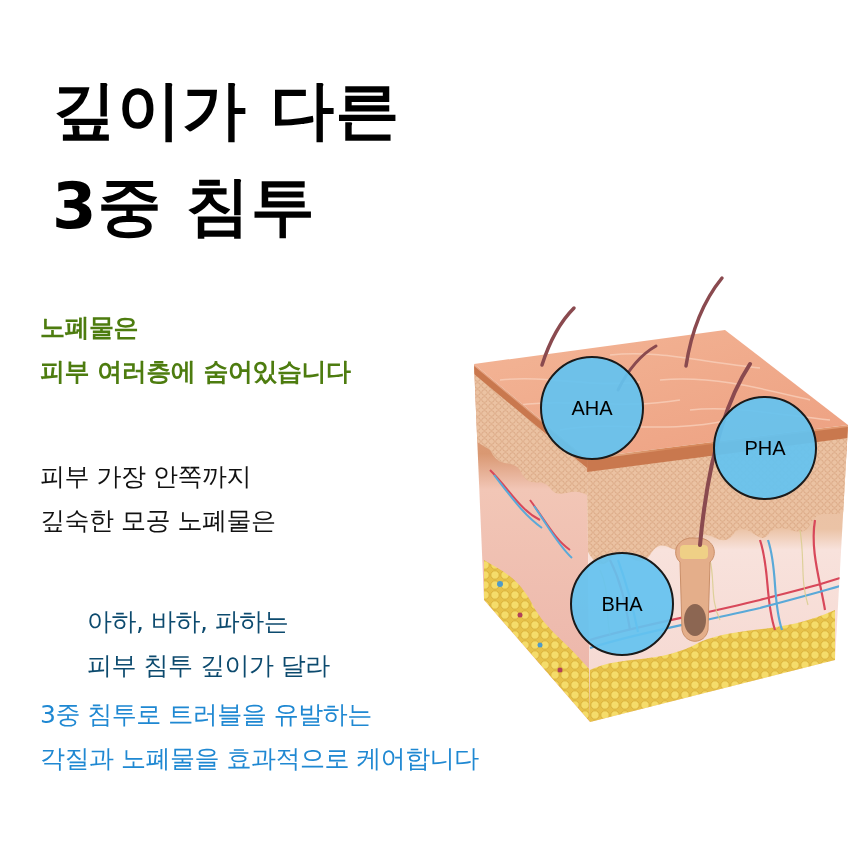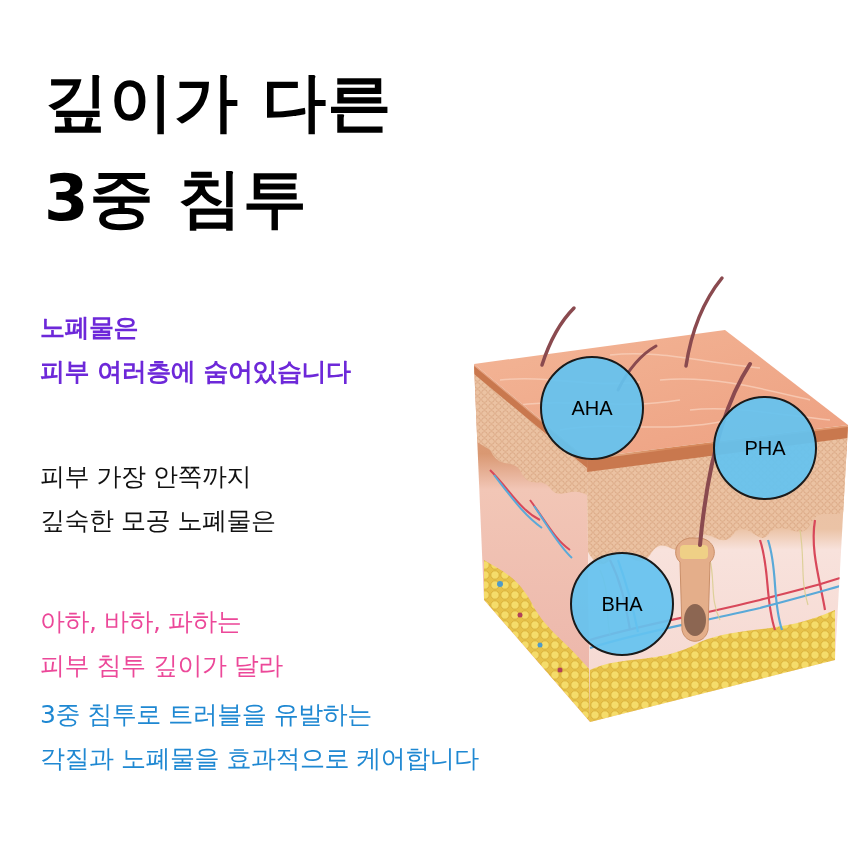--- a/index.html
+++ b/index.html
@@ -11,42 +11,42 @@
       width: 860px;
       height: 844px;
       position: relative;
       overflow: hidden;
       font-family: "DejaVu Sans", "Liberation Sans", sans-serif;
     }
     .headline {
       position: absolute;
       left: 40px;
       top: 50px;
-      margin: 4px;
+      margin: 12px;
       font-family: "DejaVu Sans", sans-serif;
       font-weight: bold;
       font-size: 64px;
       line-height: 96px;
       color: #000000;
       letter-spacing: 1px;
     }
     .headline .line { display: block; white-space: nowrap; }
 
     .copy {
       position: absolute;
       left: 40px;
       font-size: 25px;
       line-height: 44px;
       letter-spacing: -0.5px;
       white-space: nowrap;
     }
     .copy .line { display: block; }
-    .copy-red { top: 306px; color: #6d28d9; font-weight: bold; }
+    .copy-red { top: 306px; color: #4d7c0f; font-weight: bold; }
     .copy-black-1 { top: 455px; color: #111111; }
-    .copy-black-2 { top: 600px; color: #ec4899; }
+    .copy-black-2 { top: 600px; color: #0c4a6e; margin-left: 47px; }
     .copy-blue { top: 693px; color: #1F88D2; font-weight: normal; }
 
     .illustration {
       position: absolute;
       left: 460px;
       top: 270px;
       width: 400px;
       height: 470px;
     }
     .illustration svg { position: absolute; left: 0; top: 0; }

